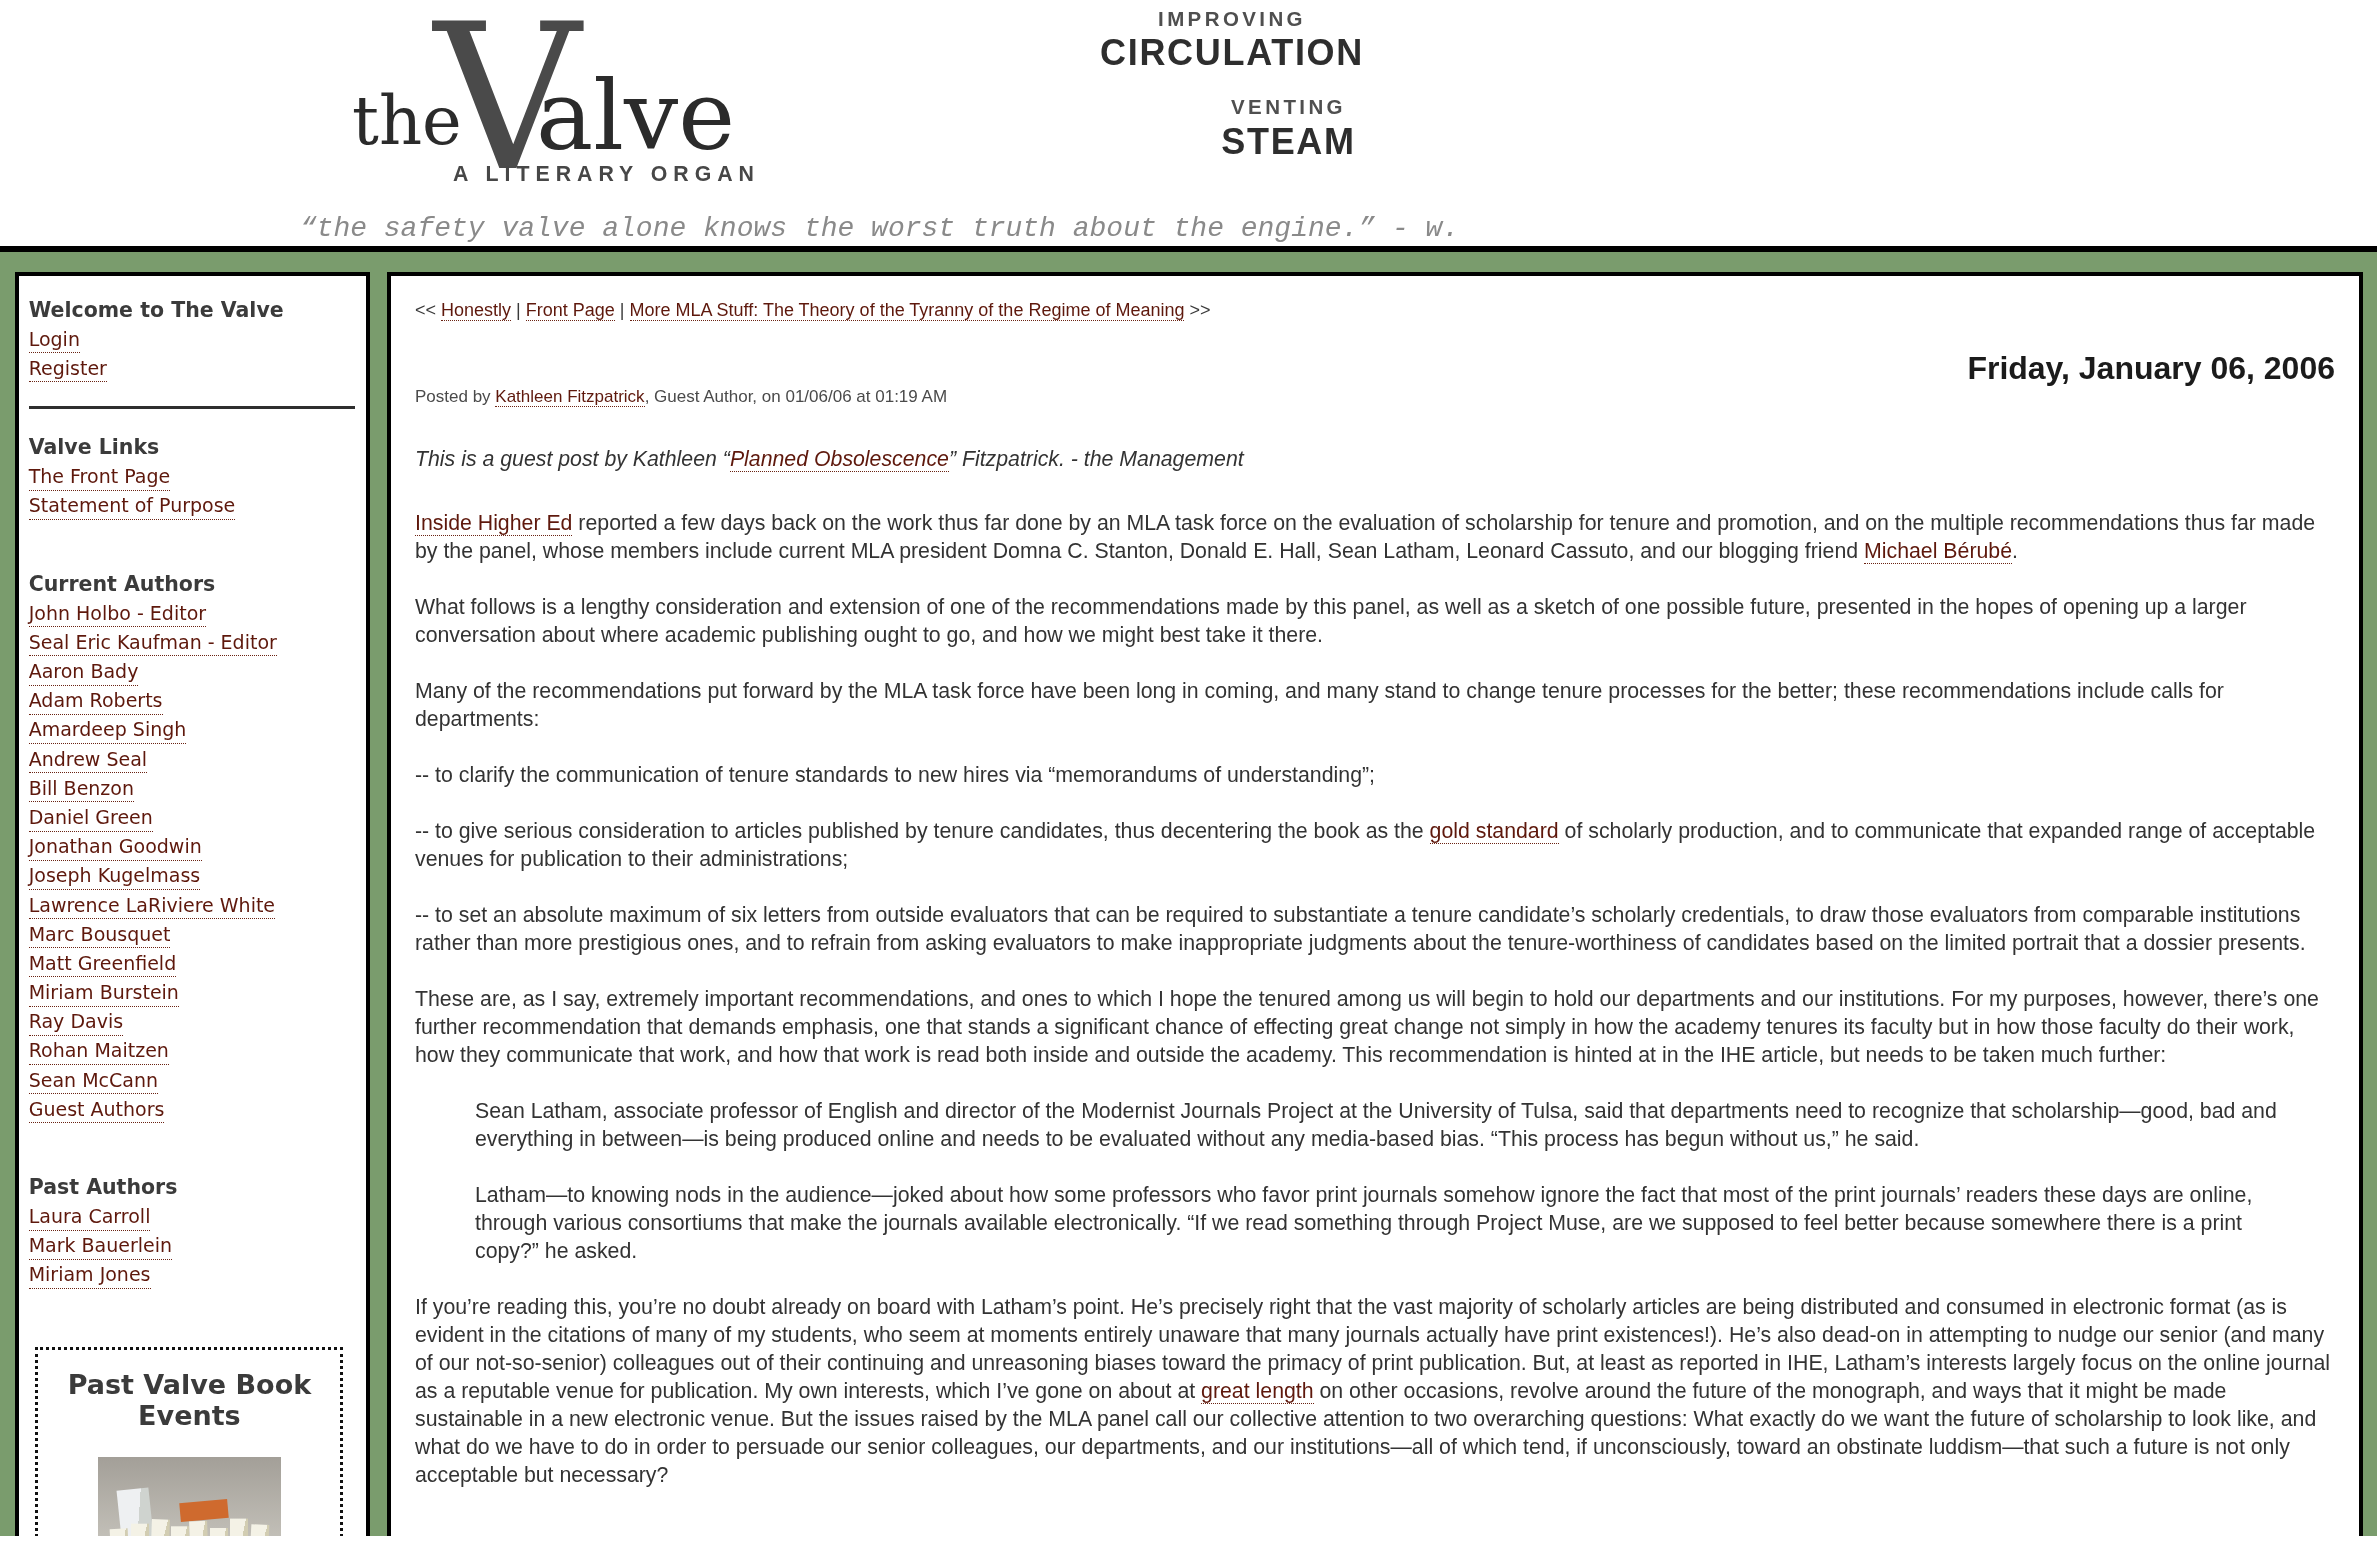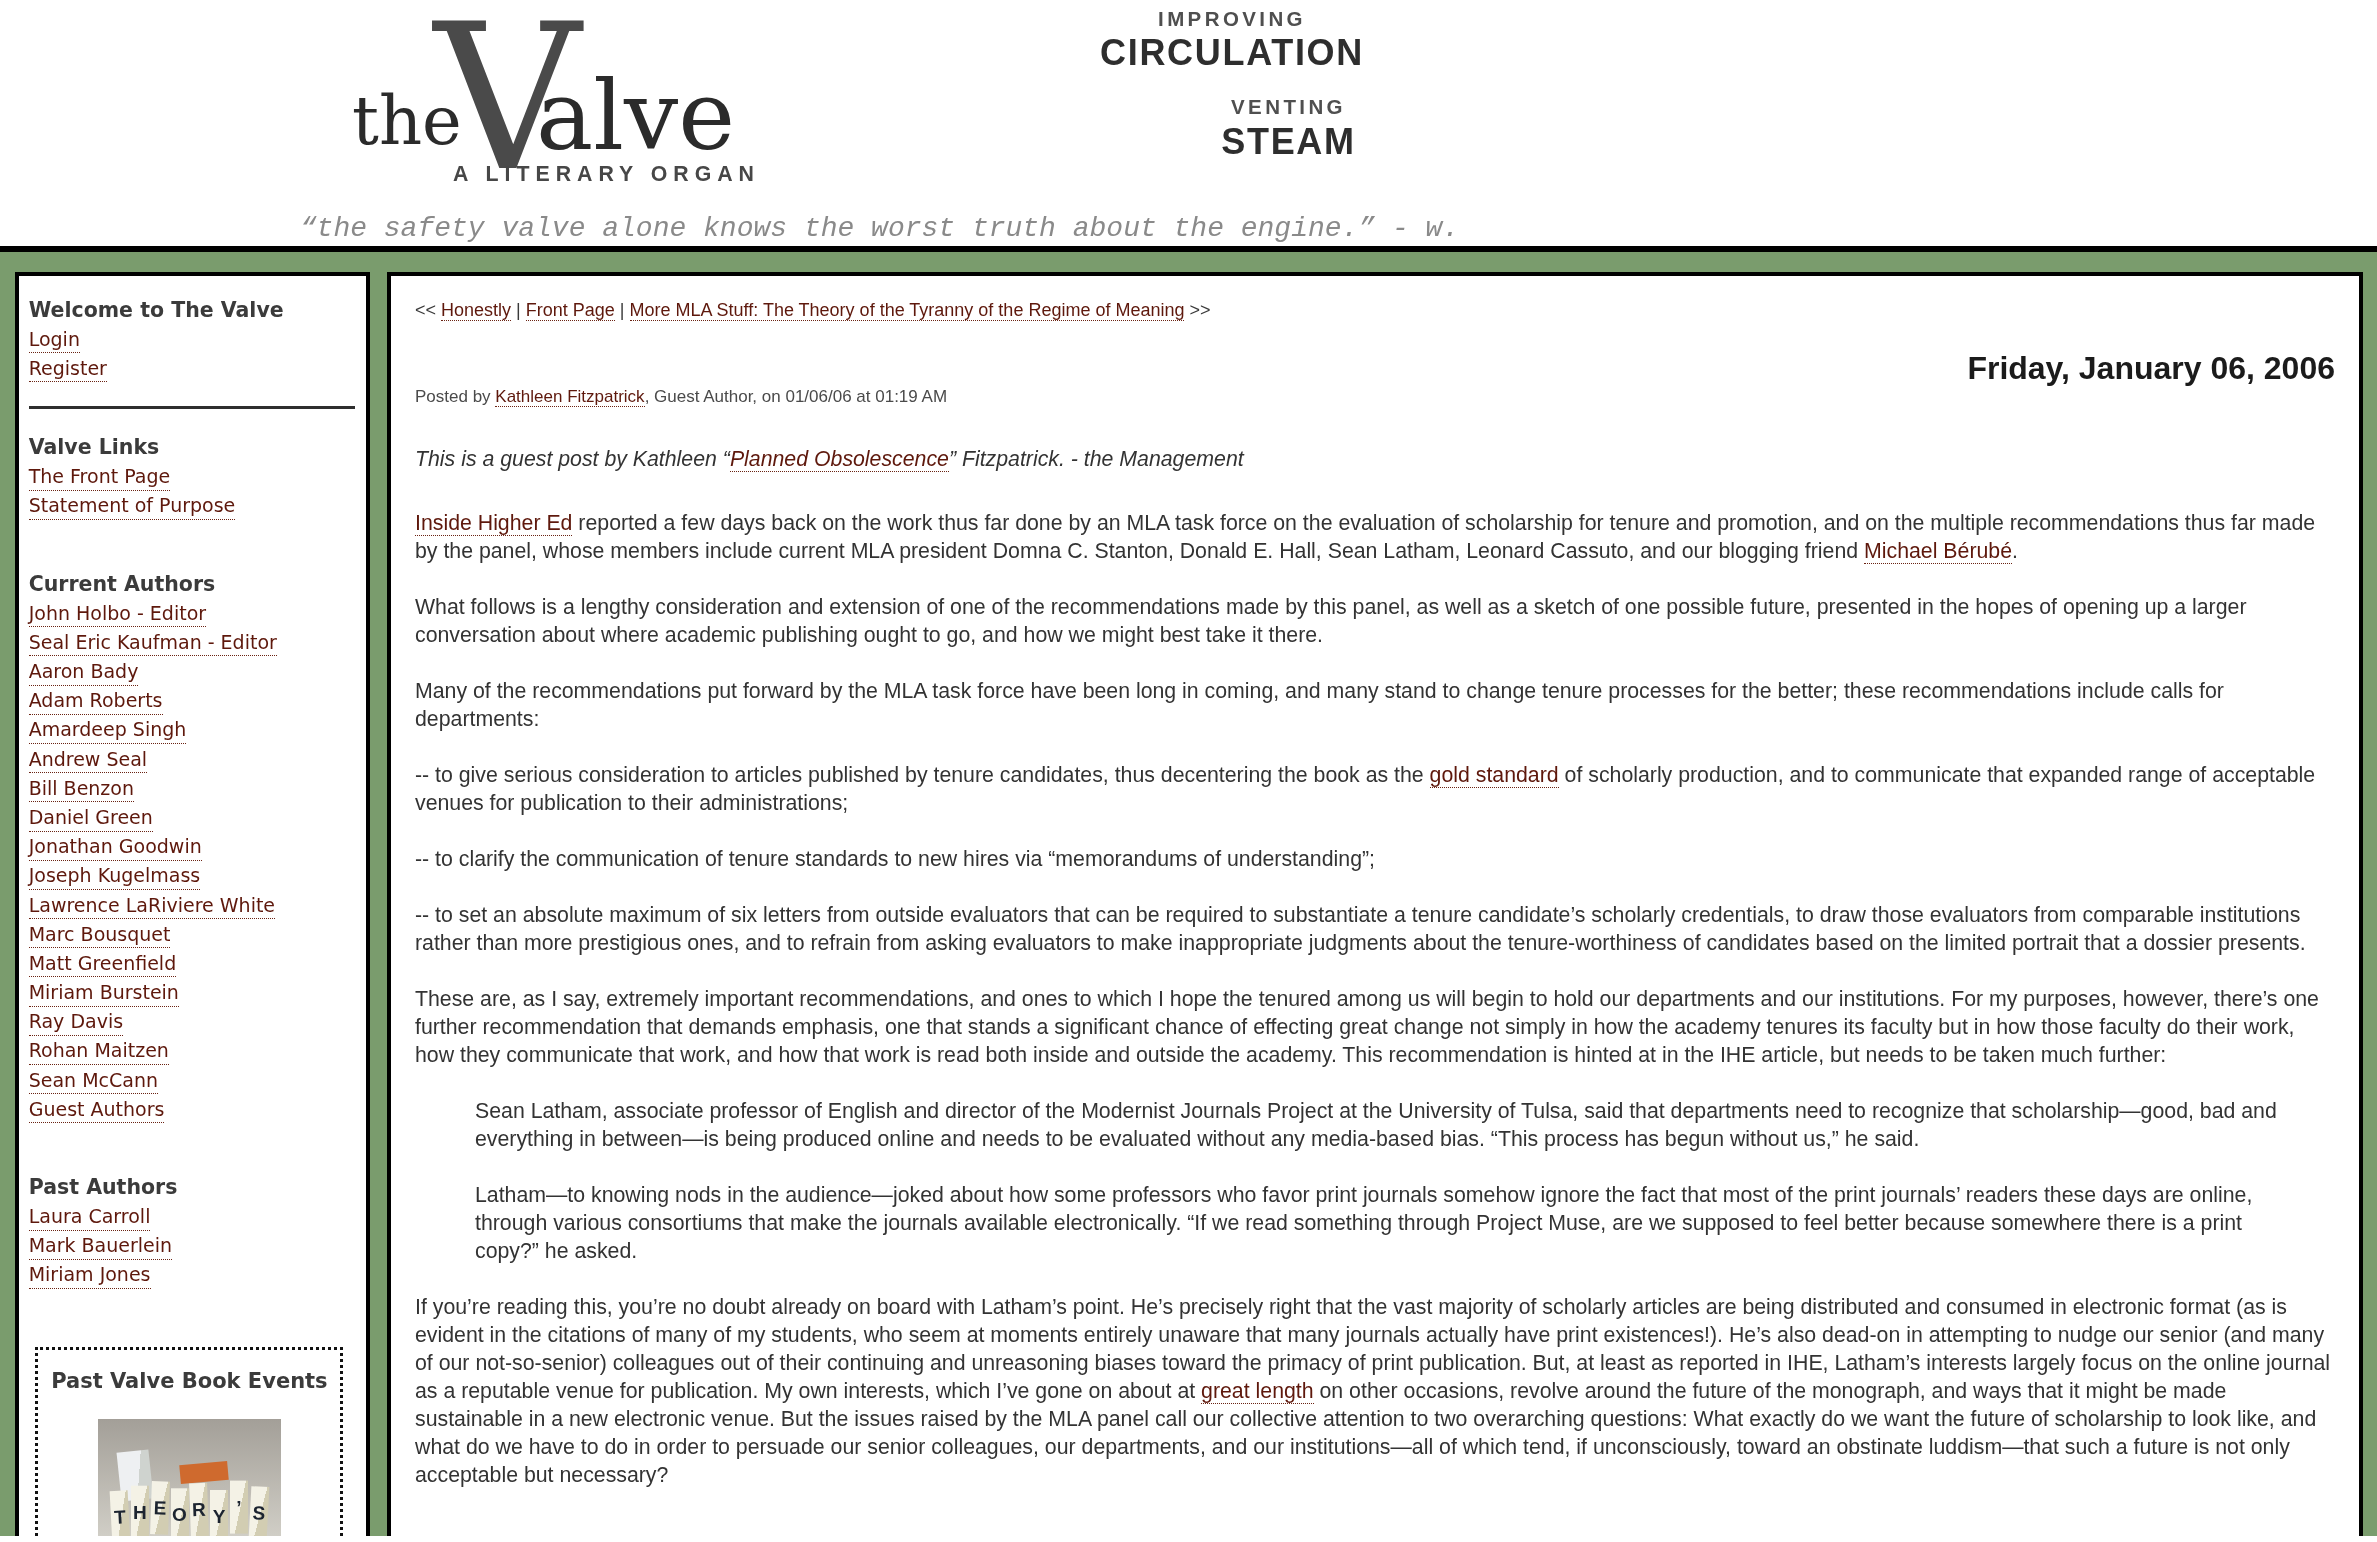--- a/index.html
+++ b/index.html
@@ -31,21 +31,21 @@
   
   .sidebar { position:absolute; left:14.5px; top:19.6px; width:355px; height:1382px;
           border:4.3px solid #000; background:#fff; padding:22px 10.2px 10.2px 10.2px;
           font-family:"DejaVu Sans", sans-serif; }
   .side-heading { font-size:20.5px; font-weight:bold; color:#3b3b3b; margin:0 0 5.1px 0; }
   .side-link { display:block; width:max-content; max-width:324px; font-size:19px; line-height:25.6px;
           color:#5e180c; text-decoration:none; border-bottom:1.7px dotted #6b2313; margin-bottom:2.6px; }
   .side-rule { border:none; border-top:3.4px solid #2e2e2e; margin:24px 0 25.6px 0; }
   .side-gap { height:49px; }
   .book-box { margin:58px 12px 0 6.8px; border:3.4px dotted #111; padding:19px 6.8px; text-align:center; }
-  .book-box-title { font-size:21px; font-weight:bold; color:#3b3b3b; }
+  .book-box-title { font-size:27px; font-weight:bold; color:#3b3b3b; }
 
   
   .book-cover { position:relative; width:183px; height:311px; margin:25.6px auto 0 auto;
           background:linear-gradient(180deg,#a39f98 0%,#d9d7cf 45%,#e6e4dc 70%,#d2d0c8 100%);
           overflow:hidden; cursor:pointer; }
   .cover-card-white { position:absolute; left:21.3px; top:32px; width:32px; height:49px;
           background:linear-gradient(100deg,#eef0f2 60%,#cfd3cf 60%); transform:rotate(-6deg); }
   .cover-card-orange { position:absolute; left:82px; top:44px; width:48px; height:19px;
           background:#cf6a2e; transform:rotate(-5deg); }
   .tile-row { position:absolute; left:0; right:0; text-align:center; white-space:nowrap; }
@@ -161,22 +161,22 @@
   <div class="main">
     <div class="topnav">&lt;&lt; <a href="#" class="tlink">Honestly</a> | <a href="#" class="tlink">Front Page</a> | <a href="#" class="tlink">More MLA Stuff: The Theory of the Tyranny of the Regime of Meaning</a> &gt;&gt;</div>
     <div class="date-line">Friday, January 06, 2006</div>
     <div class="article">
       <div class="byline">Posted by <a href="#" class="tlink">Kathleen Fitzpatrick</a>, Guest Author, on 01/06/06 at 01:19 AM</div>
       <div id="article-body">
           <p class="intro">This is a guest post by Kathleen “<a href="#" class="tlink">Planned Obsolescence</a>” Fitzpatrick. - the Management</p>
           <p class="body"><a href="#" class="tlink">Inside Higher Ed</a> reported a few days back on the work thus far done by an MLA task force on the evaluation of scholarship for tenure and promotion, and on the multiple recommendations thus far made by the panel, whose members include current MLA president Domna C. Stanton, Donald E. Hall, Sean Latham, Leonard Cassuto, and our blogging friend <a href="#" class="tlink">Michael Bérubé</a>.</p>
           <p class="body">What follows is a lengthy consideration and extension of one of the recommendations made by this panel, as well as a sketch of one possible future, presented in the hopes of opening up a larger conversation about where academic publishing ought to go, and how we might best take it there.</p>
           <p class="body">Many of the recommendations put forward by the MLA task force have been long in coming, and many stand to change tenure processes for the better; these recommendations include calls for departments:</p>
+          <p class="body">-- to clarify the communication of tenure standards to new hires via “memorandums of understanding”;</p>
           <p class="body">-- to give serious consideration to articles published by tenure candidates, thus decentering the book as the <a href="#" class="tlink">gold standard</a> of scholarly production, and to communicate that expanded range of acceptable venues for publication to their administrations;</p>
-          <p class="body">-- to clarify the communication of tenure standards to new hires via “memorandums of understanding”;</p>
           <p class="body">-- to set an absolute maximum of six letters from outside evaluators that can be required to substantiate a tenure candidate’s scholarly credentials, to draw those evaluators from comparable institutions rather than more prestigious ones, and to refrain from asking evaluators to make inappropriate judgments about the tenure-worthiness of candidates based on the limited portrait that a dossier presents.</p>
           <p class="body">These are, as I say, extremely important recommendations, and ones to which I hope the tenured among us will begin to hold our departments and our institutions.  For my purposes, however, there’s one further recommendation that demands emphasis, one that stands a significant chance of effecting great change not simply in how the academy tenures its faculty but in how those faculty do their work, how they communicate that work, and how that work is read both inside and outside the academy.  This recommendation is hinted at in the IHE article, but needs to be taken much further:</p>
           <p class="quote">Sean Latham, associate professor of English and director of the Modernist Journals Project at the University of Tulsa, said that departments need to recognize that scholarship—good, bad and everything in between—is being produced online and needs to be evaluated without any media-based bias. “This process has begun without us,” he said.</p>
           <p class="quote">Latham—to knowing nods in the audience—joked about how some professors who favor print journals somehow ignore the fact that most of the print journals’ readers these days are online, through various consortiums that make the journals available electronically. “If we read something through Project Muse, are we supposed to feel better because somewhere there is a print copy?” he asked.</p>
           <p class="body">If you’re reading this, you’re no doubt already on board with Latham’s point.  He’s precisely right that the vast majority of scholarly articles are being distributed and consumed in electronic format (as is evident in the citations of many of my students, who seem at moments entirely unaware that many journals actually have print existences!).  He’s also dead-on in attempting to nudge our senior (and many of our not-so-senior) colleagues out of their continuing and unreasoning biases toward the primacy of print publication.  But, at least as reported in IHE, Latham’s interests largely focus on the online journal as a reputable venue for publication.  My own interests, which I’ve gone on about at <a href="#" class="tlink">great length</a> on other occasions, revolve around the future of the monograph, and ways that it might be made sustainable in a new electronic venue.  But the issues raised by the MLA panel call our collective attention to two overarching questions:  What exactly do we want the future of scholarship to look like, and what do we have to do in order to persuade our senior colleagues, our departments, and our institutions—all of which tend, if unconsciously, toward an obstinate luddism—that such a future is not only acceptable but necessary?</p>
         </div>
     </div>
   </div>
 </div>
 

